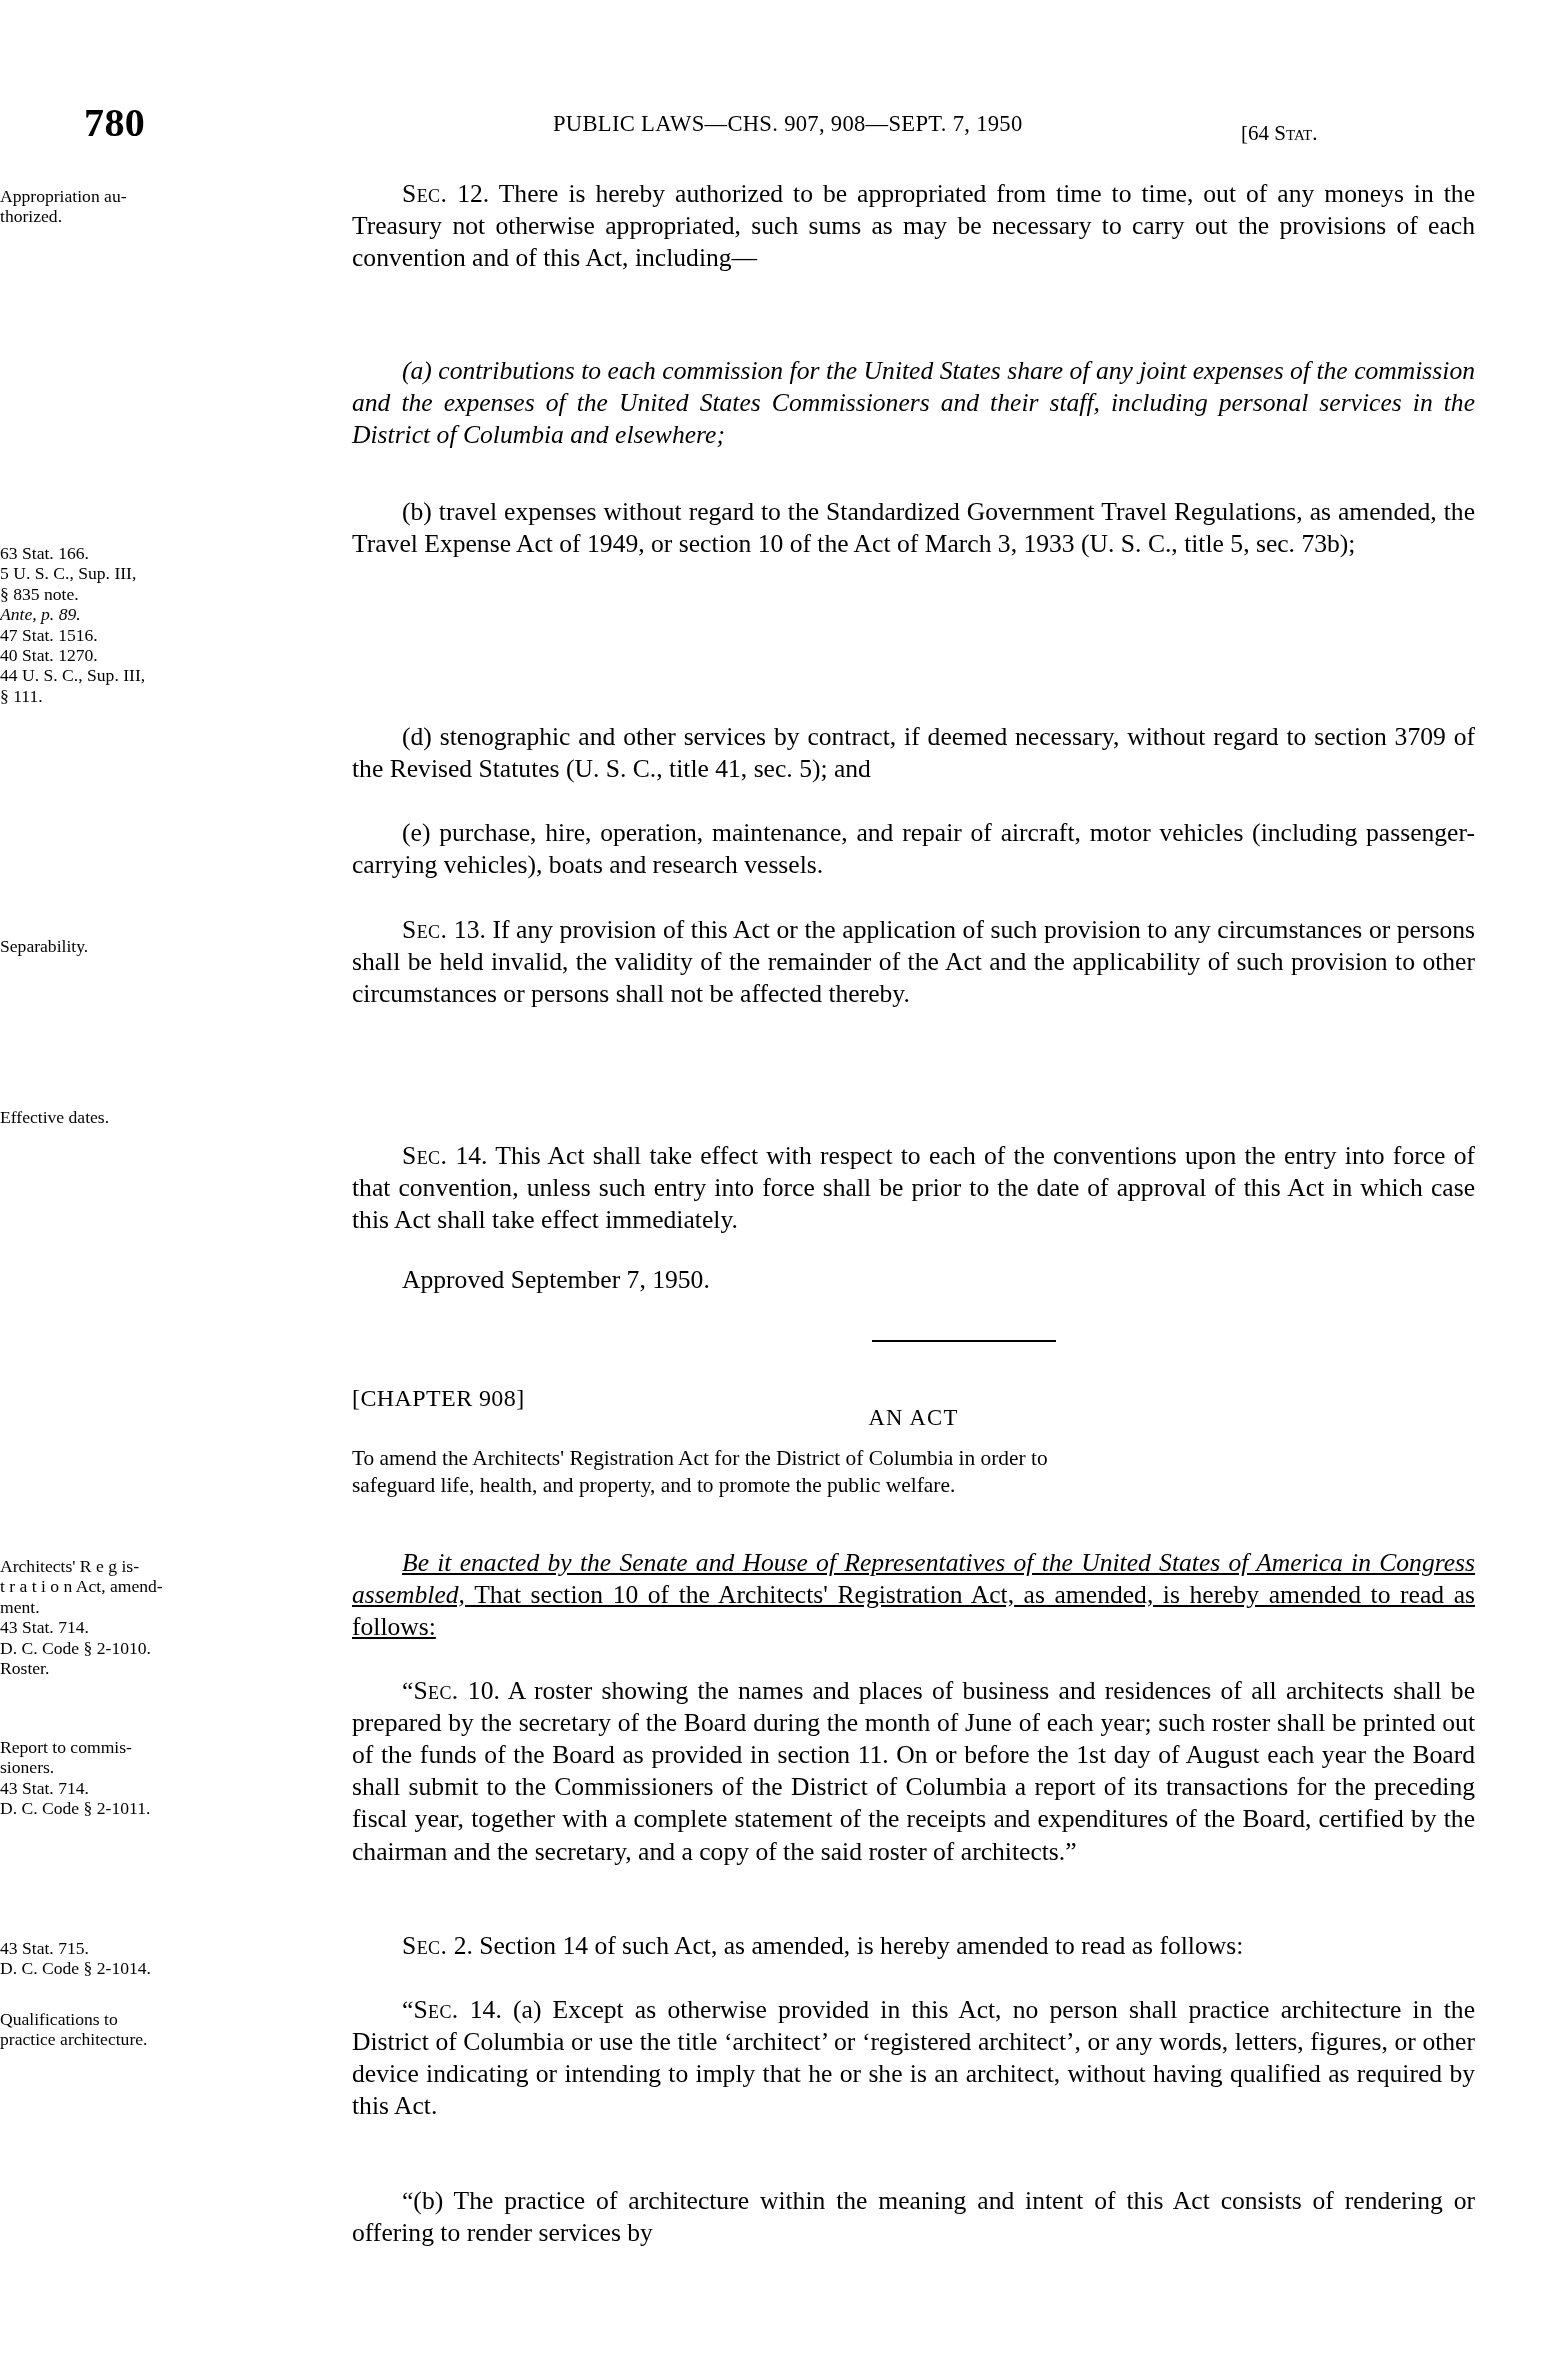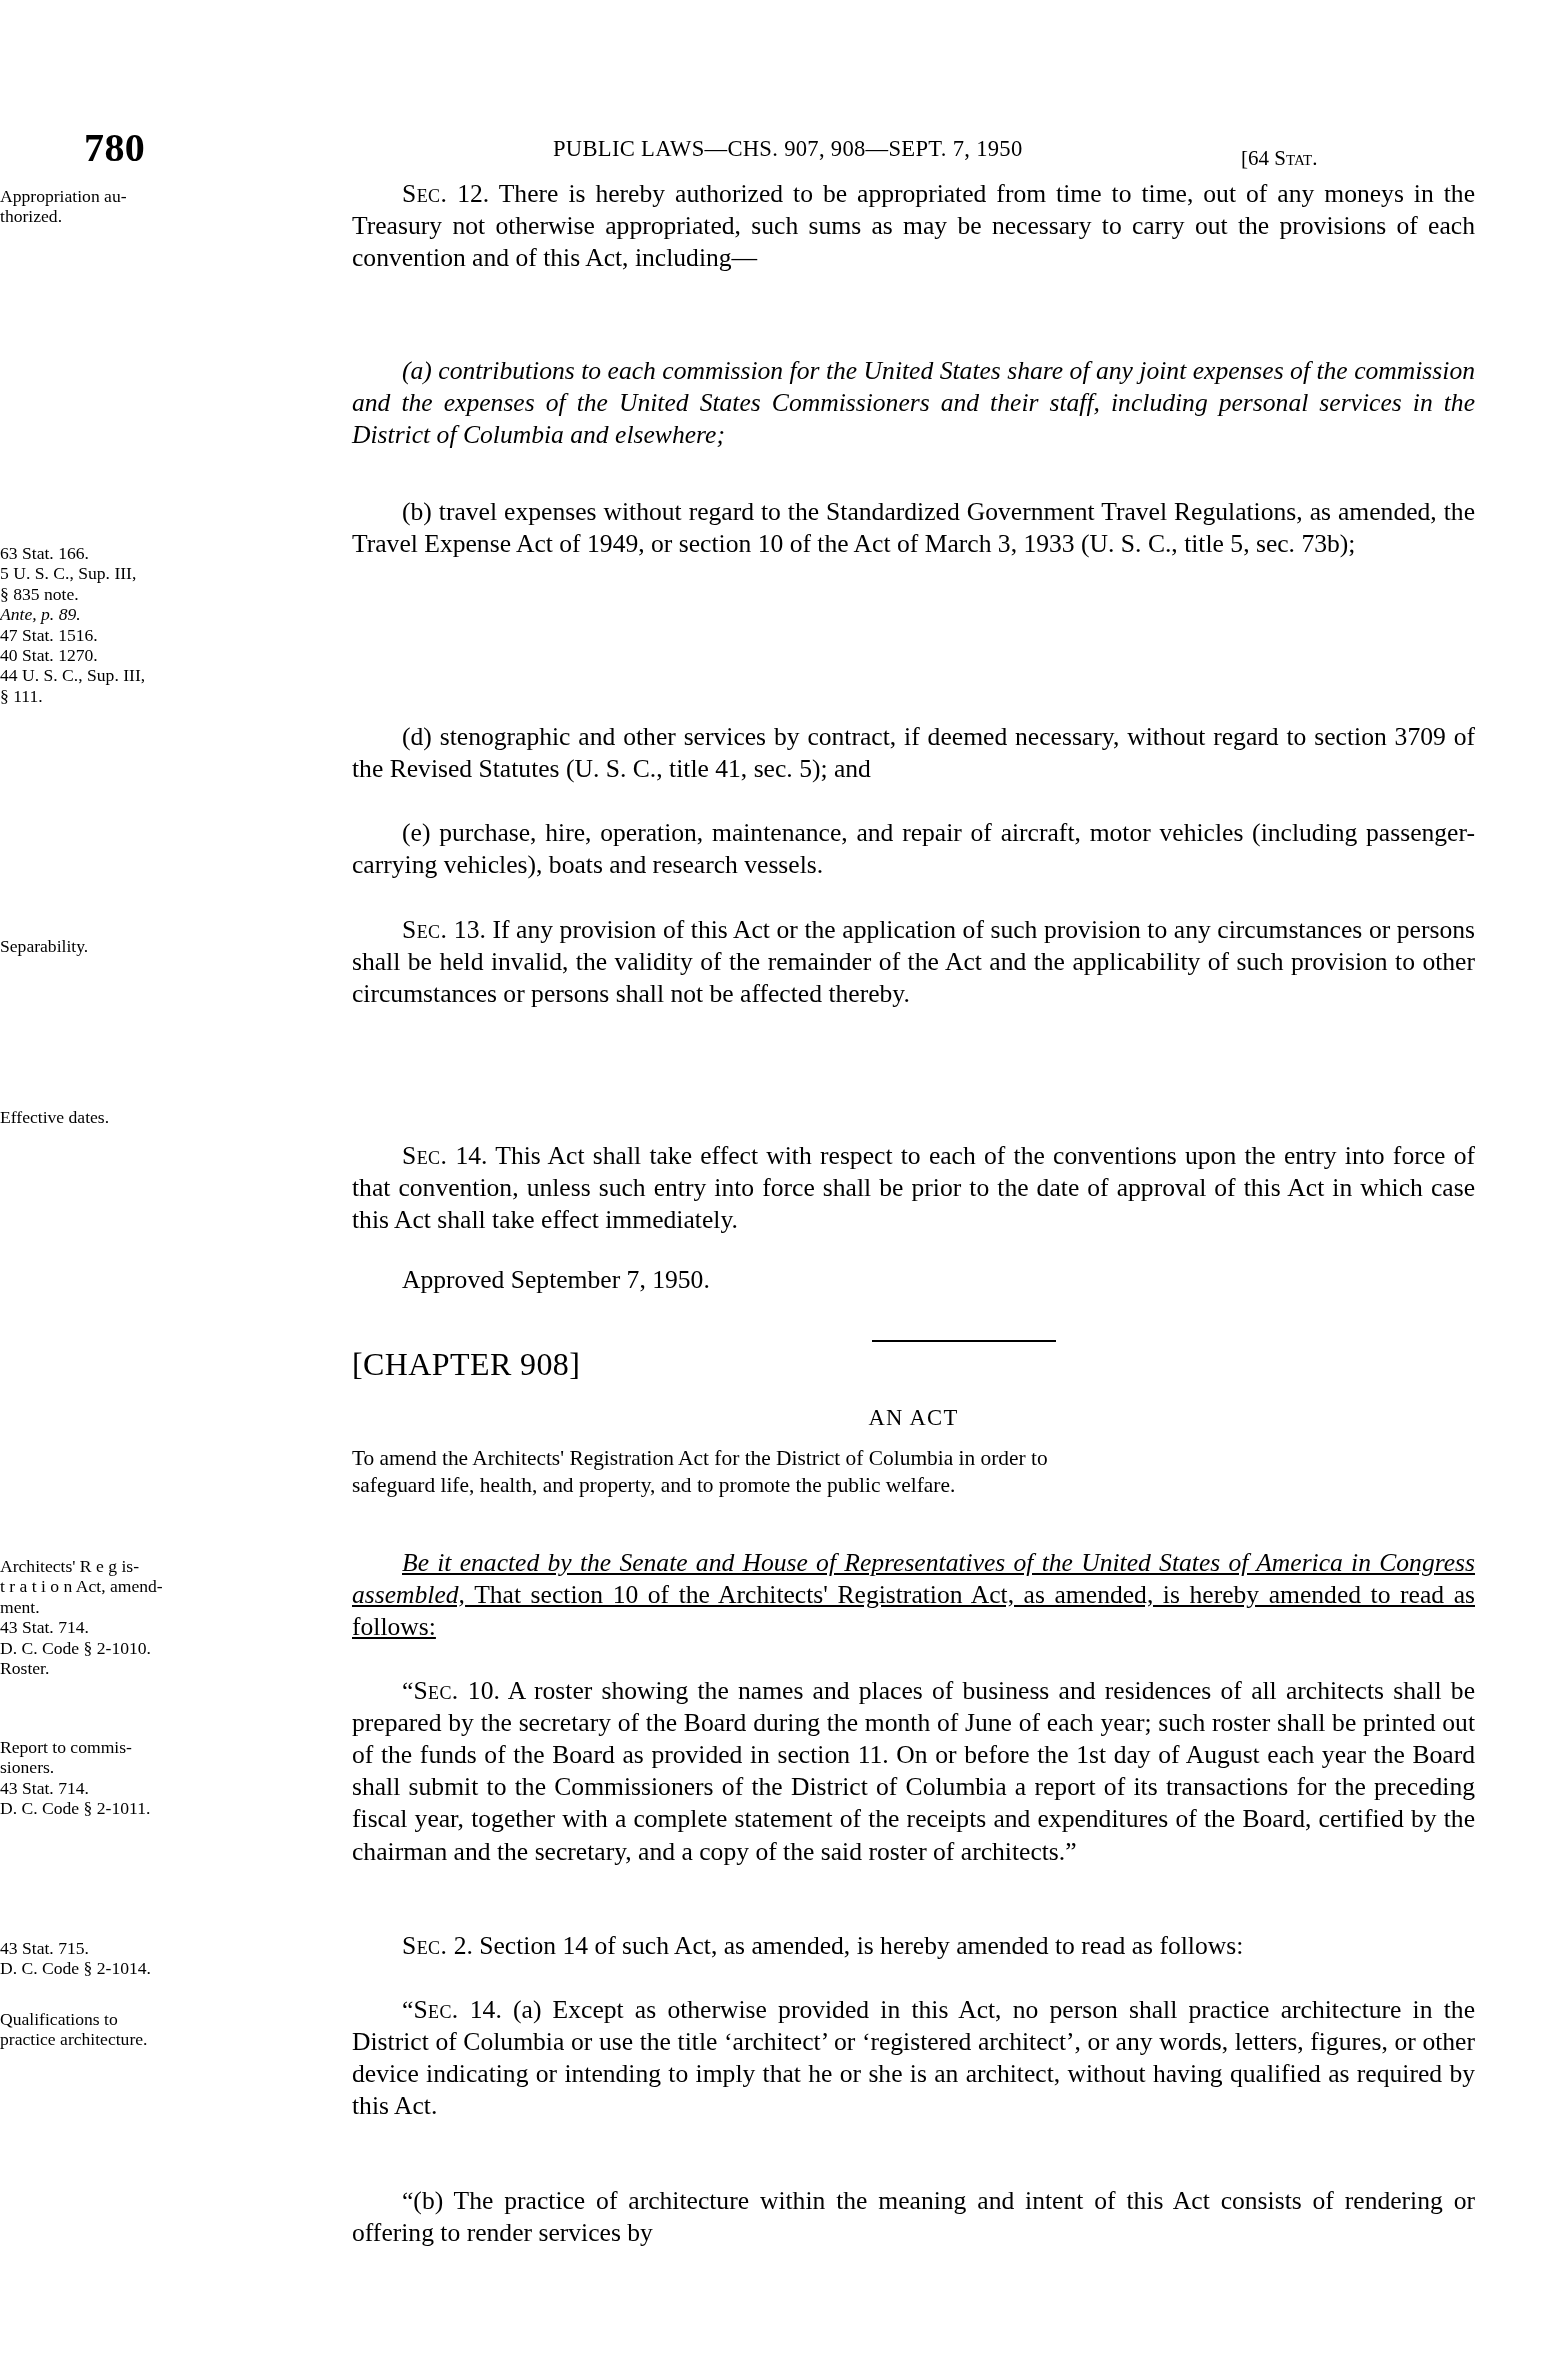--- a/index.html
+++ b/index.html
@@ -22,21 +22,20 @@
     box-sizing: border-box;
   }
 
   
   .header {
     position: absolute;
     top: 99px;
     left: 0;
     width: 1469px;
     height: 50px;
-    margin-top: 25px;
   }
   .page-number {
     position: absolute;
     left: 84px;
     top: 0px;
     font-size: 40px;
     font-weight: bold;
     letter-spacing: 0.4px;
   }
   .header-center {
@@ -83,22 +82,23 @@
   }
   .sec {
     font-variant: small-caps;
     letter-spacing: 0.4px;
   }
 
   
   .chapter-label {
     position: absolute;
     left: 352px;
-    font-size: 32px;
+    font-size: 24px;
     letter-spacing: 0.4px;
+    margin-top: 39px;
   }
   .rule-short {
     position: absolute;
     height: 1.7px;
     background: #000;
   }
   .act-title {
     position: absolute;
     width: 1123px;
     text-align: center;

